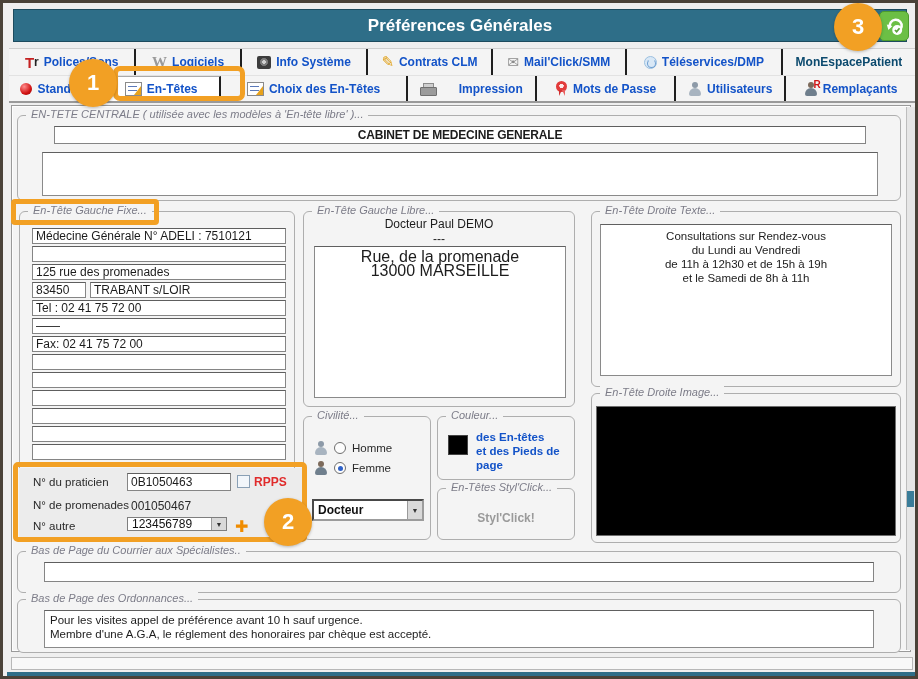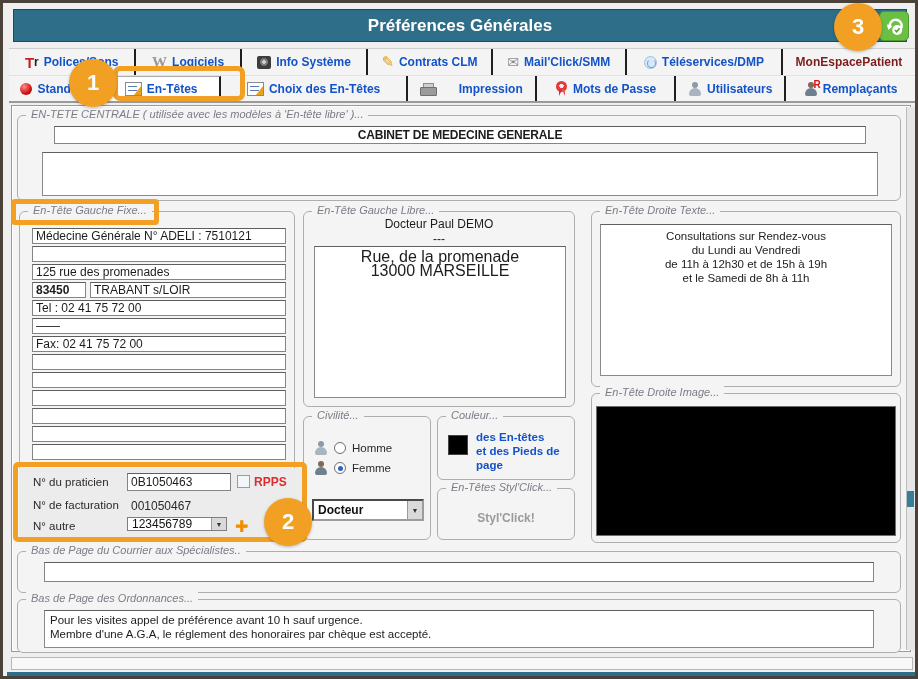--- a/index.html
+++ b/index.html
@@ -14,21 +14,21 @@
     background:#6cbf45;border:1px solid #4c9b2c;border-radius:5px;display:flex;
     align-items:center;justify-content:center;cursor:pointer;z-index:40;}
   
   .tabrow{position:absolute;left:6px;width:906px;display:flex;background:#f1f1f1;}
   .tabrow1{top:45px;height:27px;border-top:1px solid #cfcfcf;}
   .tabrow2{top:72px;height:28px;border-top:1px solid #e2e2e2;border-bottom:2px solid #9a9a9a;}
   .tab{display:flex;align-items:center;justify-content:center;gap:5px;min-width:0;
     background:#f4f4f4;border-right:2px solid #1f1f1f;cursor:pointer;padding:0 2px;}
   .tab:last-child{border-right:none;}
   .tab .tlabel{font-size:12px;font-weight:bold;color:#1353c8;white-space:nowrap;overflow:hidden;}
-  .tab.dim .tlabel{color:#7f1d1d;}
+  .tab.dim .tlabel{color:#0c4a6e;}
   .tab.active{background:#ffffff;border-top:1px solid #aaa;}
   
   .ticon{display:inline-flex;align-items:center;justify-content:center;flex:none;}
   .icon-fonts{font-family:"Liberation Serif",serif;font-weight:bold;font-size:15px;line-height:1;}
   .icon-fonts .t1{color:#c42222;}.icon-fonts .t2{color:#222;font-size:12px;}
   .icon-w{font-family:"Liberation Serif",serif;font-weight:bold;font-size:15px;color:#9a9a9a;}
   .icon-sys{width:14px;height:13px;background:#3d3d3d;border-radius:2px;position:relative;}
   .icon-sys::after{content:"";position:absolute;left:3px;top:2px;width:8px;height:8px;
     border-radius:50%;background:radial-gradient(circle at 50% 50%,#cfcfcf 0 30%,#7d7d7d 31% 70%,#3d3d3d 71%);}
   .icon-pencil{color:#e0a017;font-size:15px;transform:rotate(0deg);}
@@ -195,39 +195,39 @@
     <span class="legend">EN-TETE CENTRALE  ( utilisée avec les modèles à 'En-tête libre' )...</span>
     <div class="field centerbold" style="left:36px;top:10px;width:812px;height:18px;line-height:16px;">CABINET DE MEDECINE GENERALE</div>
     <div class="box" style="left:24px;top:36px;width:836px;height:44px;"></div>
   </div>
 
   <div class="gb" style="left:16px;top:208px;width:276px;height:330px;">
     <span class="legend">En-Tête Gauche Fixe...</span>
     <input class="field" style="left: 12px; top: 16px; width: 254px;" value="Médecine Générale N° ADELI : 7510121">
     <input class="field" style="left: 12px; top: 34px; width: 254px;" value="">
     <input class="field" style="left: 12px; top: 52px; width: 254px;" value="125 rue des promenades">
-    <input class="field" style="left: 12px; top: 70px; width: 54px; font-weight: bold;" value="83450">
+    <input class="field" style="left: 12px; top: 70px; width: 54px;" value="83450">
     <input class="field" style="left: 70px; top: 70px; width: 196px;" value="TRABANT s/LOIR">
     <input class="field" style="left: 12px; top: 88px; width: 254px;" value="Tel : 02 41 75 72 00">
     <input class="field" style="left: 12px; top: 106px; width: 254px;" value="——">
     <input class="field" style="left: 12px; top: 124px; width: 254px;" value="Fax: 02 41 75 72 00">
     <input class="field" style="left: 12px; top: 142px; width: 254px;" value="">
     <input class="field" style="left: 12px; top: 160px; width: 254px;" value="">
     <input class="field" style="left: 12px; top: 178px; width: 254px;" value="">
     <input class="field" style="left: 12px; top: 196px; width: 254px;" value="">
     <input class="field" style="left: 12px; top: 214px; width: 254px;" value="">
     <input class="field" style="left: 12px; top: 232px; width: 254px;" value="">
   </div>
 
   <div style="position:absolute;left:16px;top:465px;width:284px;height:69px;background:#ececec;">
     <span class="lbl" style="position:absolute;left:14px;top:8px;">N° du praticien</span>
     <input class="field" style="left: 108px; top: 5px; width: 104px; height: 18px;" value="0B1050463">
     <span class="checkbox" style="position:absolute;left:218px;top:7px;"></span>
     <span class="redbold" style="position:absolute;left:235px;top:7px;">RPPS</span>
-    <span class="lbl" style="position:absolute;left:14px;top:31px;">N° de facturation</span>
+    <span class="lbl" style="position:absolute;left:14px;top:31px;">N° de promenades</span>
     <span class="lbl" style="position:absolute;left:112px;top:31px;font-size:12px;">001050467</span>
     <span class="lbl" style="position:absolute;left:14px;top:52px;">N° autre</span>
     <div class="combo" style="left:108px;top:49px;width:100px;height:14px;">
       <span class="cval">123456789</span>
       <span class="cbtn">▼</span>
     </div>
     <span style="position:absolute;left:216px;top:49px;color:#f08c00;font-size:16px;font-weight:bold;cursor:pointer;">✚</span>
   </div>
 
   <div class="gb" style="left:300px;top:208px;width:272px;height:196px;">

